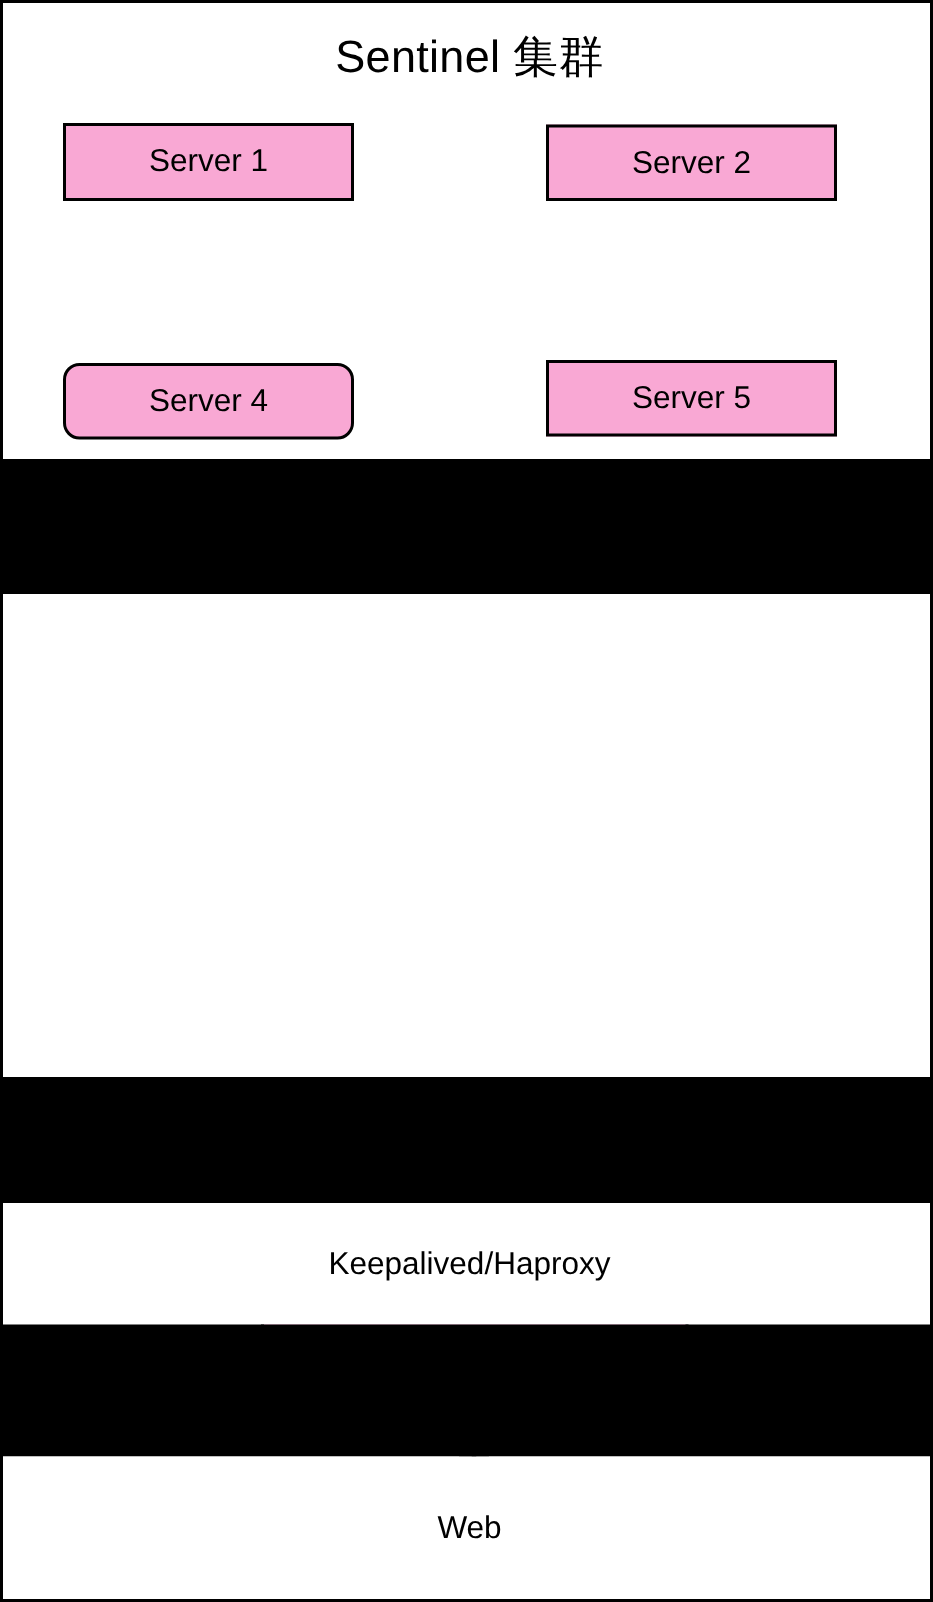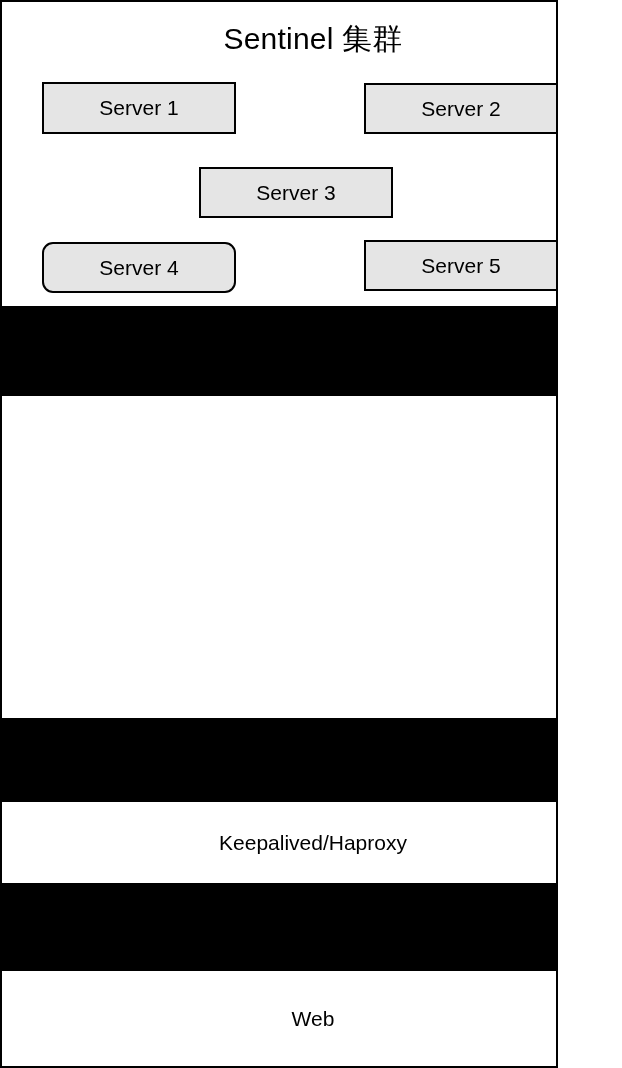--- a/index.html
+++ b/index.html
@@ -2,21 +2,21 @@
 <html><head>
 <meta charset="utf-8">
 <style>
   html, body {
     margin: 0;
     padding: 0;
     background: #ffffff;
   }
   #canvas {
     position: relative;
-    width: 558px;
+    width: 622px;
     height: 1068px;
     background: #ffffff;
     box-sizing: border-box;
     border: 2px solid #000000;
     overflow: hidden;
     font-family: "Liberation Sans", sans-serif;
     color: #000000;
   }
 
   
@@ -53,21 +53,21 @@
     line-height: 38px;
     letter-spacing: 0.2px;
     white-space: nowrap;
   }
 
   
   .node-box {
     position: absolute;
     box-sizing: border-box;
     border: 2px solid #000000;
-    background: #e5e5e5;
+    background: #f9a8d4;
     display: flex;
     align-items: center;
     justify-content: center;
   }
   .node-label {
     font-size: 21px;
     line-height: 24px;
     white-space: nowrap;
   }
 
@@ -115,23 +115,20 @@
     <div id="sentinel-title">Sentinel 集群</div>
 
     <div class="node-box" id="server-box-1">
       <span class="node-label">Server 1</span>
     </div>
 
     <div class="node-box" id="server-box-2">
       <span class="node-label">Server 2</span>
     </div>
 
-    <div class="node-box" id="server-box-3">
-      <span class="node-label">Server 3</span>
-    </div>
 
     <div class="node-box" id="server-box-4">
       <span class="node-label">Server 4</span>
     </div>
 
     <div class="node-box" id="server-box-5">
       <span class="node-label">Server 5</span>
     </div>
   </div>
 

